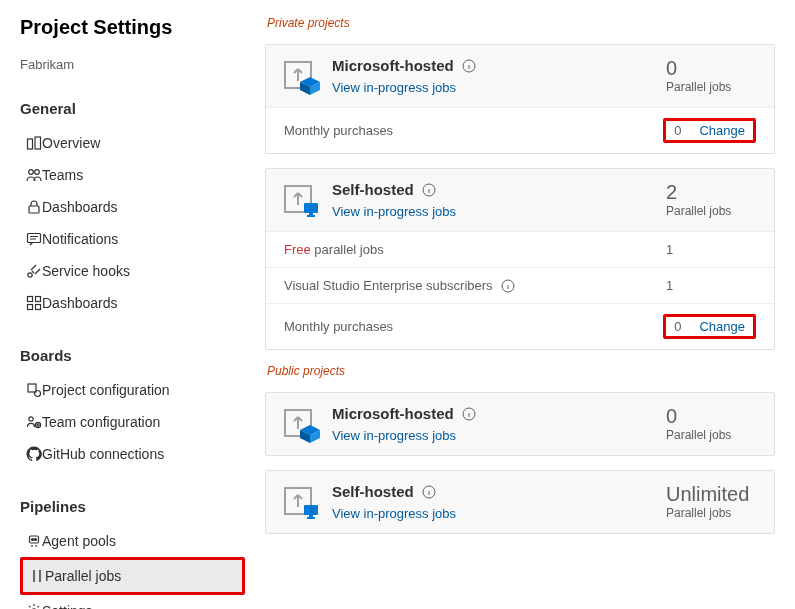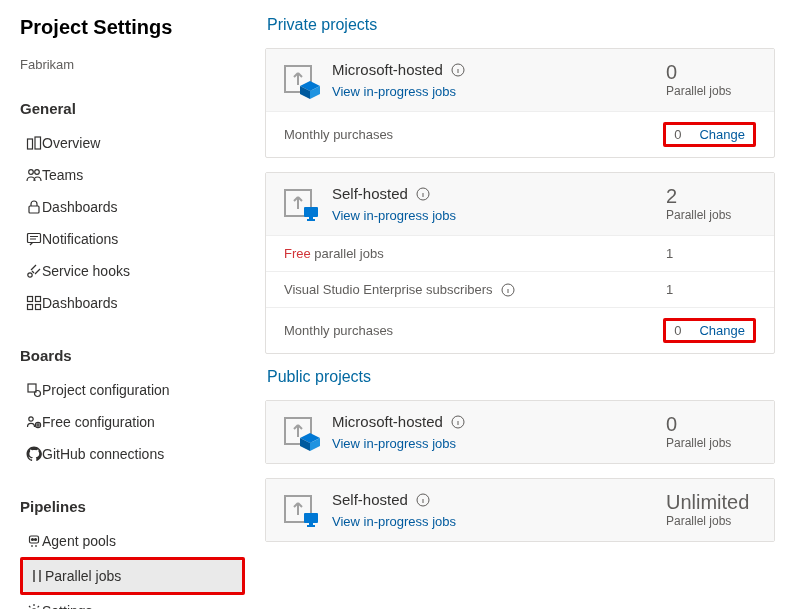--- a/index.html
+++ b/index.html
@@ -9,26 +9,26 @@
   .page-title { font-size: 20px; font-weight: 600; color: #000; }
   .subtitle { font-size: 13px; color: #605e5c; margin-top: 18px; }
   .nav-group { margin-top: 28px; }
   .nav-group-header { font-size: 15px; font-weight: 600; margin-bottom: 10px; }
   .nav-item { display: flex; align-items: center; height: 32px; padding-left: 6px; cursor: pointer; border-radius: 2px; }
   .nav-item.active { background: #eaeaea; }
   .nav-icon { width: 16px; height: 16px; flex: 0 0 16px; display: flex; align-items: center; justify-content: center; color: #323130; }
   .nav-label { font-size: 14px; color: #323130; }
   .highlight-box { border: 3px solid #e60000; border-radius: 2px; }
   .main { flex: 1; padding: 10px 20px 20px 20px; }
-  .section-header { font-size: 16px; color: #0369a1; margin: 6px 0 14px 2px; }
+  .section-header { font-size: 12px; color: #c2410c; margin: 6px 0 14px 2px; font-style: italic; }
   .card { border: 1px solid #e1dfdd; border-radius: 2px; margin-bottom: 14px; }
   .card-head { display: flex; align-items: flex-start; padding: 12px 18px 10px 14px; background: #f8f8f8; }
   .card-ico { width: 40px; height: 40px; flex: 0 0 40px; margin-right: 12px; }
   .card-title-row { display: flex; align-items: center; gap: 8px; }
-  .card-title { font-size: 15px; font-weight: 400; }
+  .card-title { font-size: 15px; font-weight: 700; }
   .info-ico { width: 14px; height: 14px; color: #605e5c; }
   .link { color: #005a9e; font-size: 13px; cursor: pointer; margin-top: 6px; display: inline-block; }
   .metric { margin-left: auto; text-align: left; min-width: 90px; }
   .metric-value { font-size: 20px; color: #605e5c; }
   .metric-label { font-size: 12px; color: #605e5c; }
   .row { display: flex; align-items: center; padding: 10px 18px; border-top: 1px solid #eee; font-size: 13px; color: #605e5c; }
   .row .val { margin-left: auto; min-width: 90px; }
   .row .change { color: #005a9e; cursor: pointer; margin-left: 8px; }
   .hl-inline { border: 3px solid #e60000; padding: 2px 8px; margin-left: auto; display: flex; align-items: center; gap: 10px; }
   .free { color: #d13438; }
@@ -121,21 +121,21 @@
       </div>
       <div class="nav-item">
         <span class="nav-icon">
             <svg viewBox="0 0 16 16" width="16" height="16" fill="none" stroke="currentColor" stroke-width="1.2">
               <circle cx="5" cy="5" r="2.2"></circle>
               <path d="M1.5 13c0-2.2 1.6-3.6 3.5-3.6s3.5 1.4 3.5 3.6"></path>
               <circle cx="12" cy="11" r="2.6"></circle>
               <path d="M12 9v4M10 11h4"></path>
             </svg>
           </span>
-        <span class="nav-label">Free configuration</span>
+        <span class="nav-label">Team configuration</span>
       </div>
       <div class="nav-item">
         <span class="nav-icon">
             <svg viewBox="0 0 16 16" width="16" height="16" fill="currentColor">
               <path d="M8 .5C3.9.5.5 3.9.5 8c0 3.3 2.1 6.1 5.1 7.1.4.1.5-.2.5-.4v-1.4c-2.1.5-2.5-1-2.5-1-.3-.9-.8-1.1-.8-1.1-.7-.5.1-.5.1-.5.8.1 1.2.8 1.2.8.7 1.2 1.8.8 2.2.6.1-.5.3-.8.5-1-1.7-.2-3.4-.8-3.4-3.7 0-.8.3-1.5.8-2-.1-.2-.3-1 .1-2 0 0 .6-.2 2.1.8.6-.2 1.3-.3 1.9-.3s1.3.1 1.9.3c1.5-1 2.1-.8 2.1-.8.4 1 .2 1.8.1 2 .5.5.8 1.2.8 2 0 2.9-1.8 3.5-3.4 3.7.3.2.5.7.5 1.4v2c0 .2.1.5.5.4 3-1 5.1-3.8 5.1-7.1C15.5 3.9 12.1.5 8 .5z"></path>
             </svg>
           </span>
         <span class="nav-label">GitHub connections</span>
       </div>
     </div>

